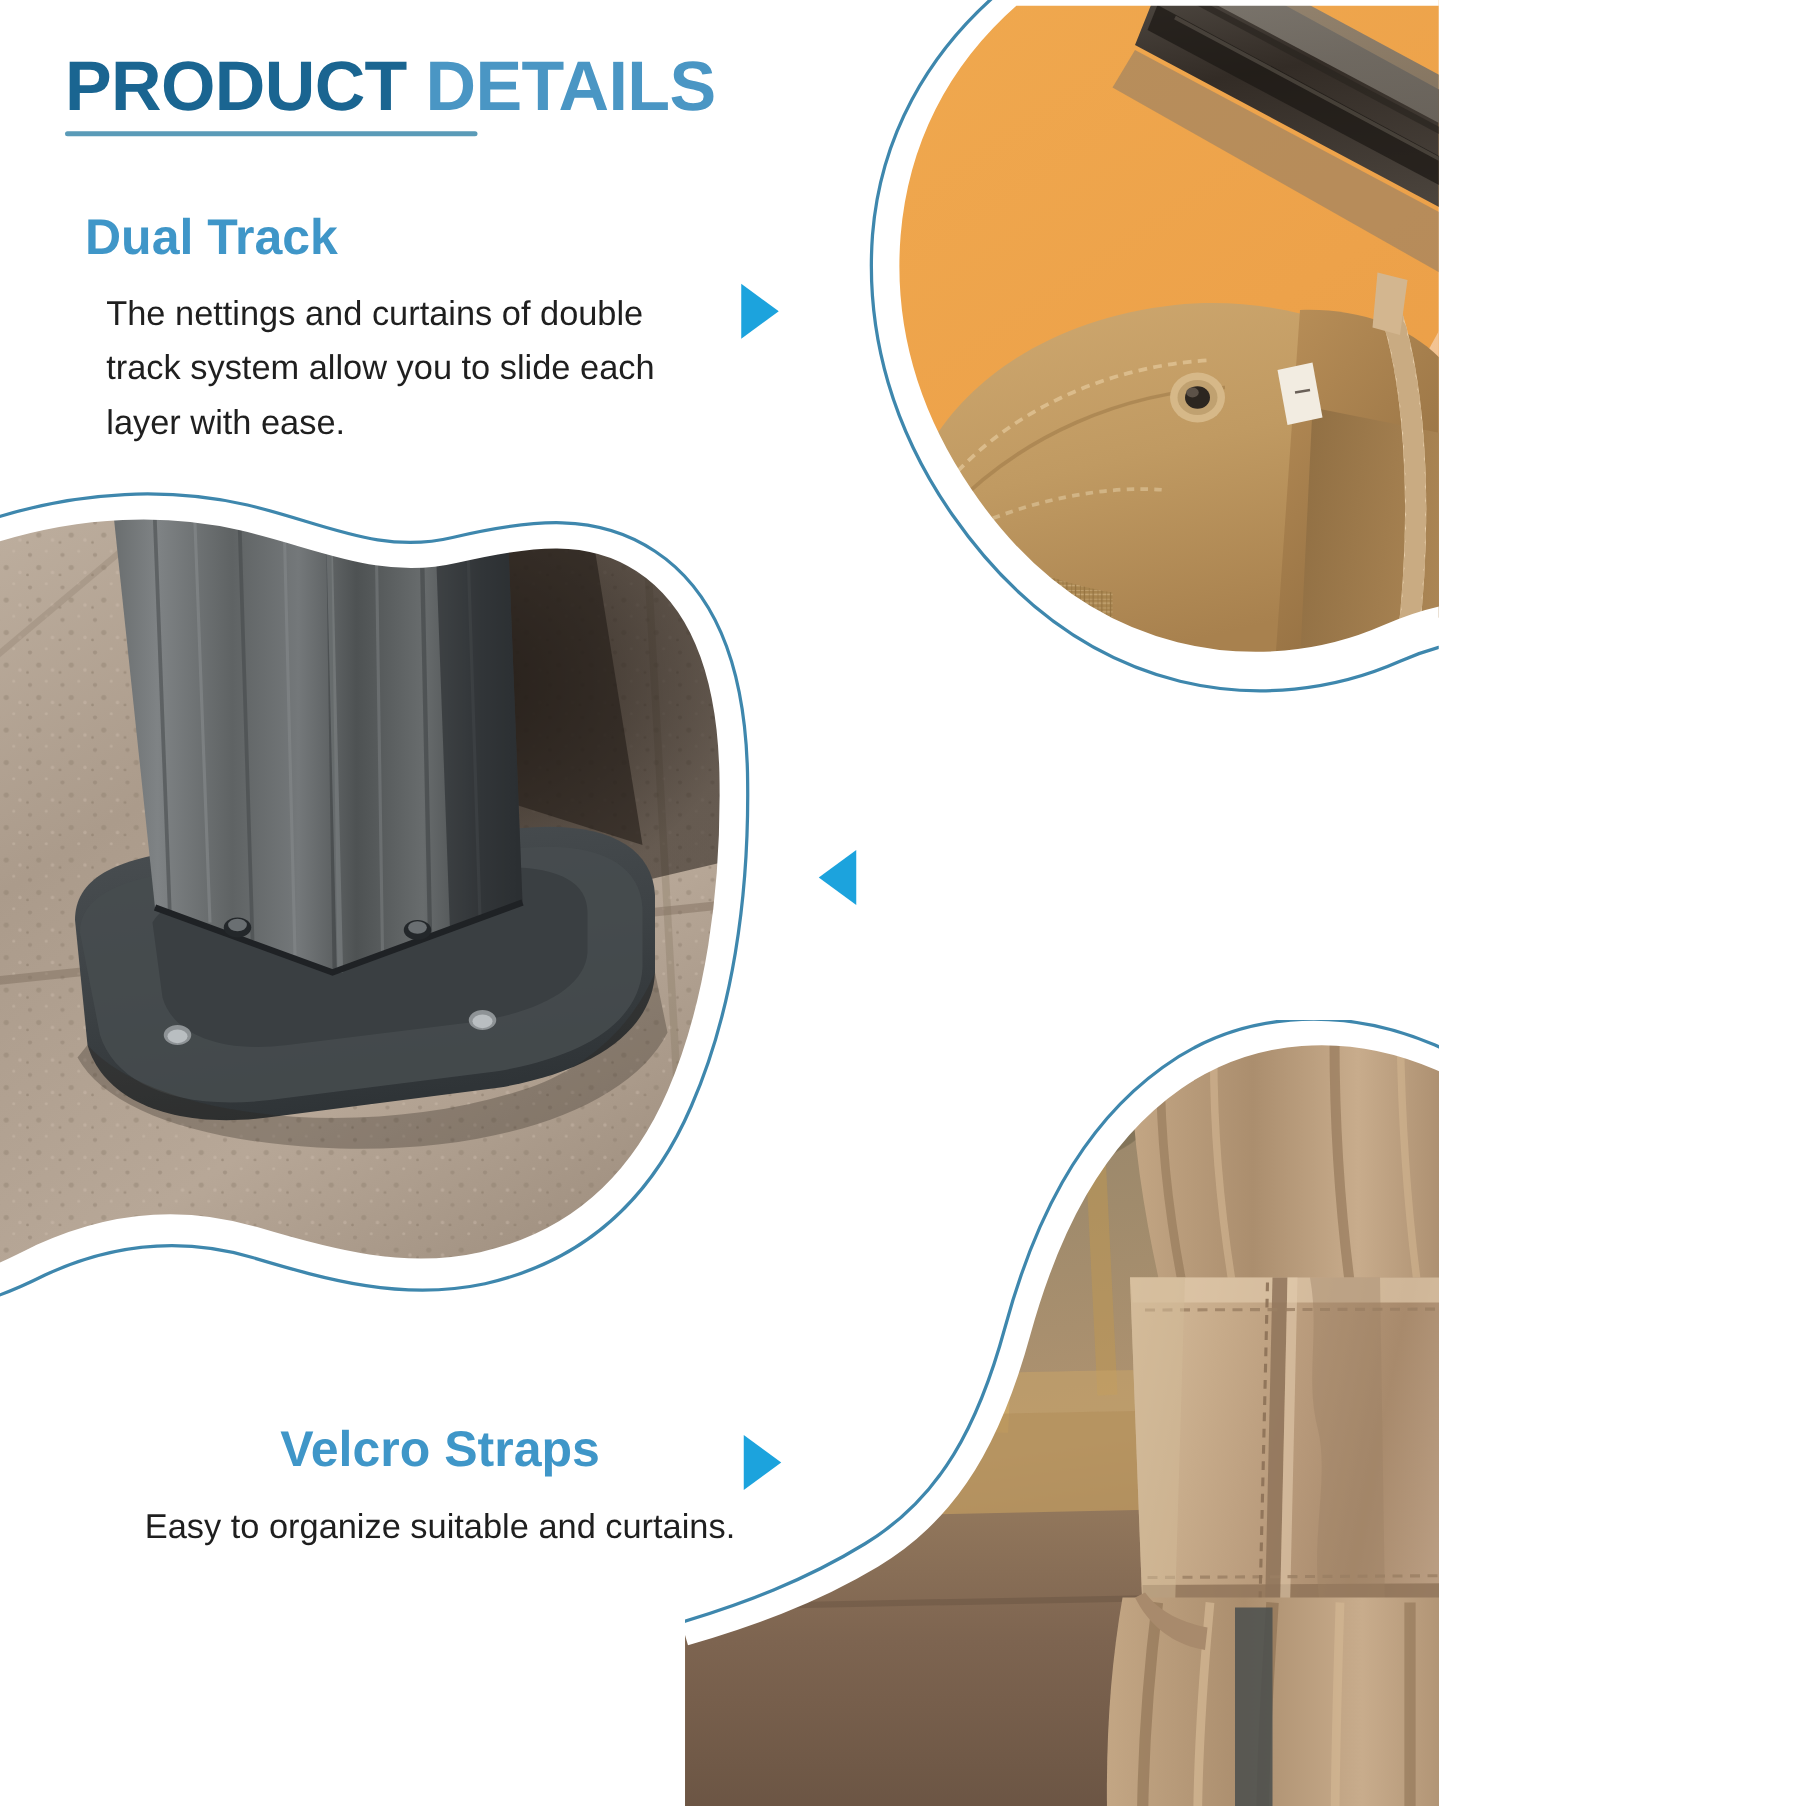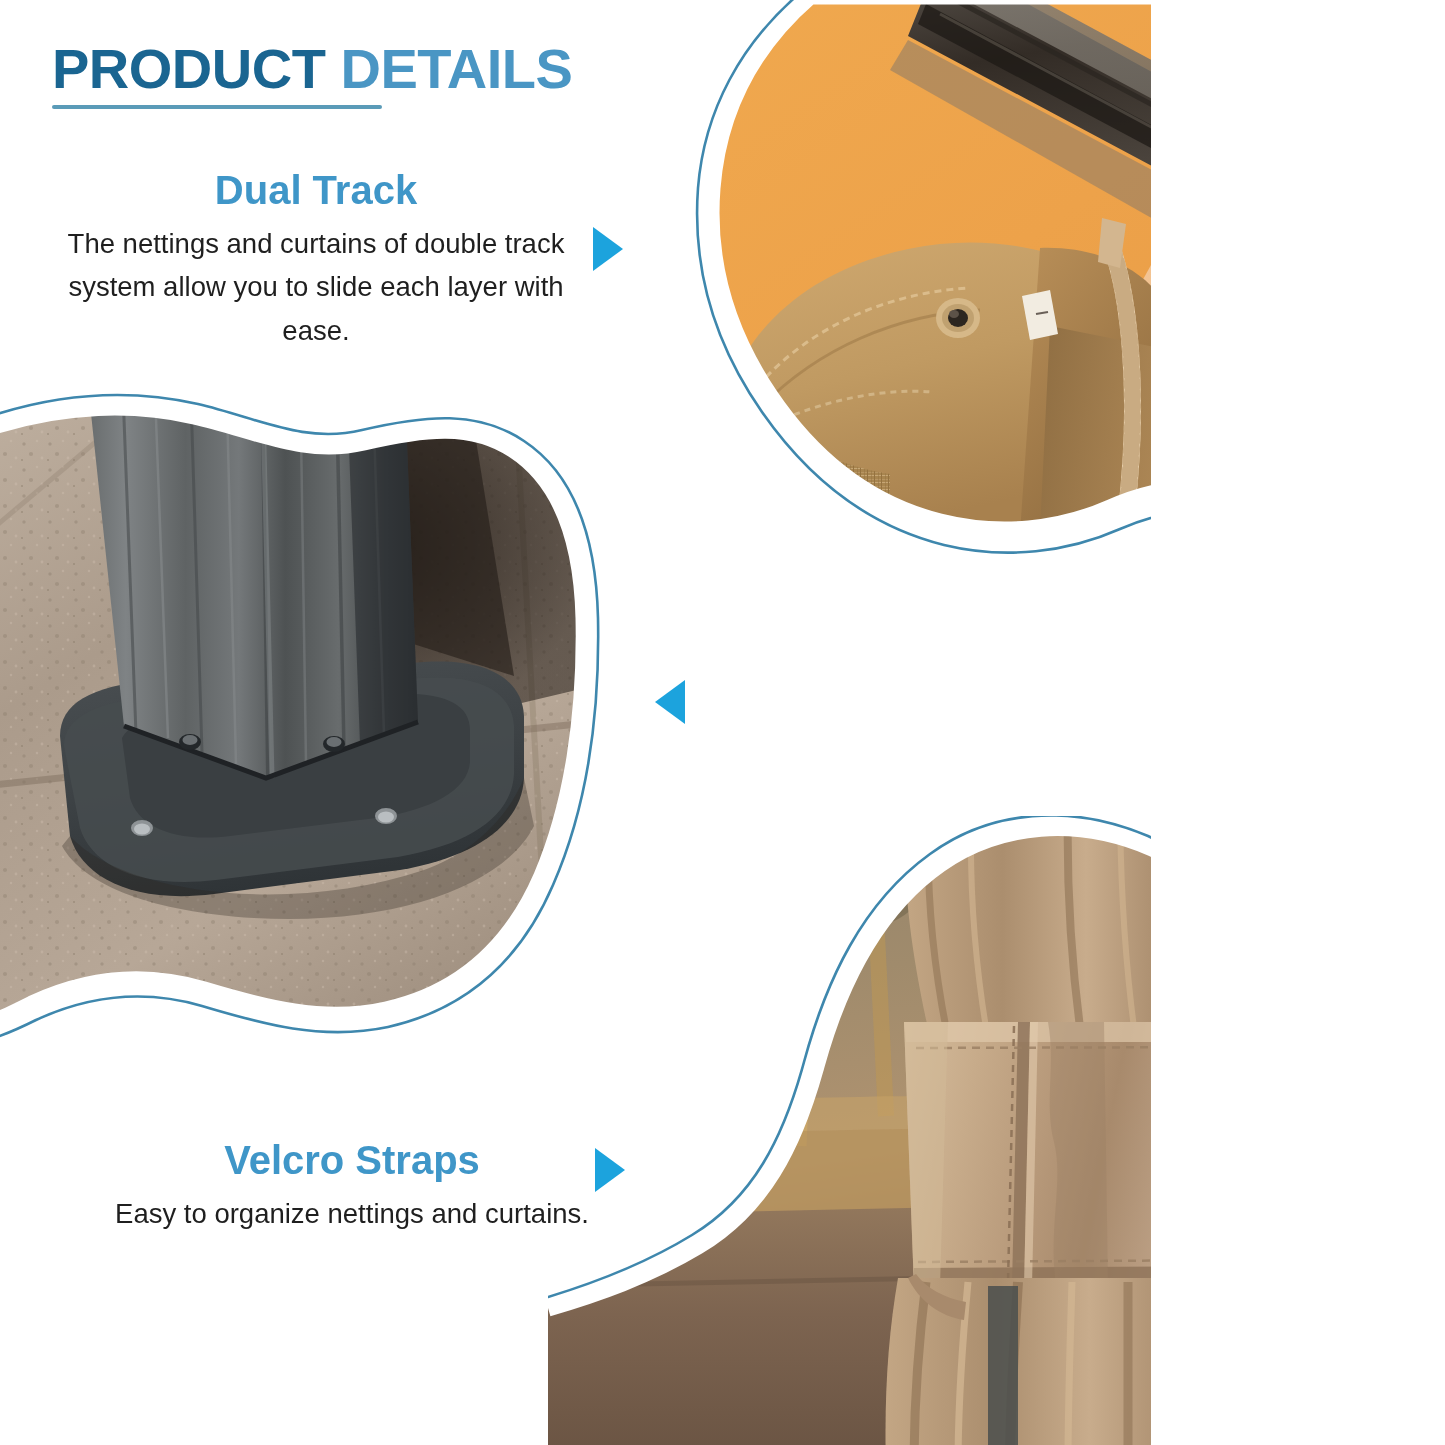--- a/index.html
+++ b/index.html
@@ -47,28 +47,27 @@
     font-weight: bold;
     color: #3f96c8;
     line-height: 1.1;
     margin: 0 0 10px 0;
     white-space: nowrap;
   }
   .feature-body {
     font-size: 27.5px;
     color: #1f1f1f;
     line-height: 1.58;
-    margin: 4px;
+    margin: 17px;
   }
 
   #feature-dual-track {
-    left: 56px;
+    left: 68px;
     top: 168px;
     width: 520px;
-    text-align: center;
   }
   #feature-pre-drilled {
     left: 738px;
     top: 632px;
     width: 650px;
   }
   #feature-velcro {
     left: 72px;
     top: 1138px;
     width: 560px;
@@ -559,17 +558,17 @@
   <div class="feature" id="feature-dual-track">
     <h2 class="feature-heading">Dual Track</h2>
     <p class="feature-body">The nettings and curtains of double track system allow you to slide each layer with ease.</p>
   </div>
   <div class="arrow arrow-right" id="arrow-dual-track"></div>
 
   <div class="arrow arrow-left" id="arrow-pre-drilled"></div>
 
   <div class="feature" id="feature-velcro">
     <h2 class="feature-heading">Velcro Straps</h2>
-    <p class="feature-body">Easy to organize nettings and curtains.</p>
+    <p class="feature-body">Easy to organize suitable and curtains.</p>
   </div>
   <div class="arrow arrow-right" id="arrow-velcro"></div>
 
 </div>
 
 </body></html>

